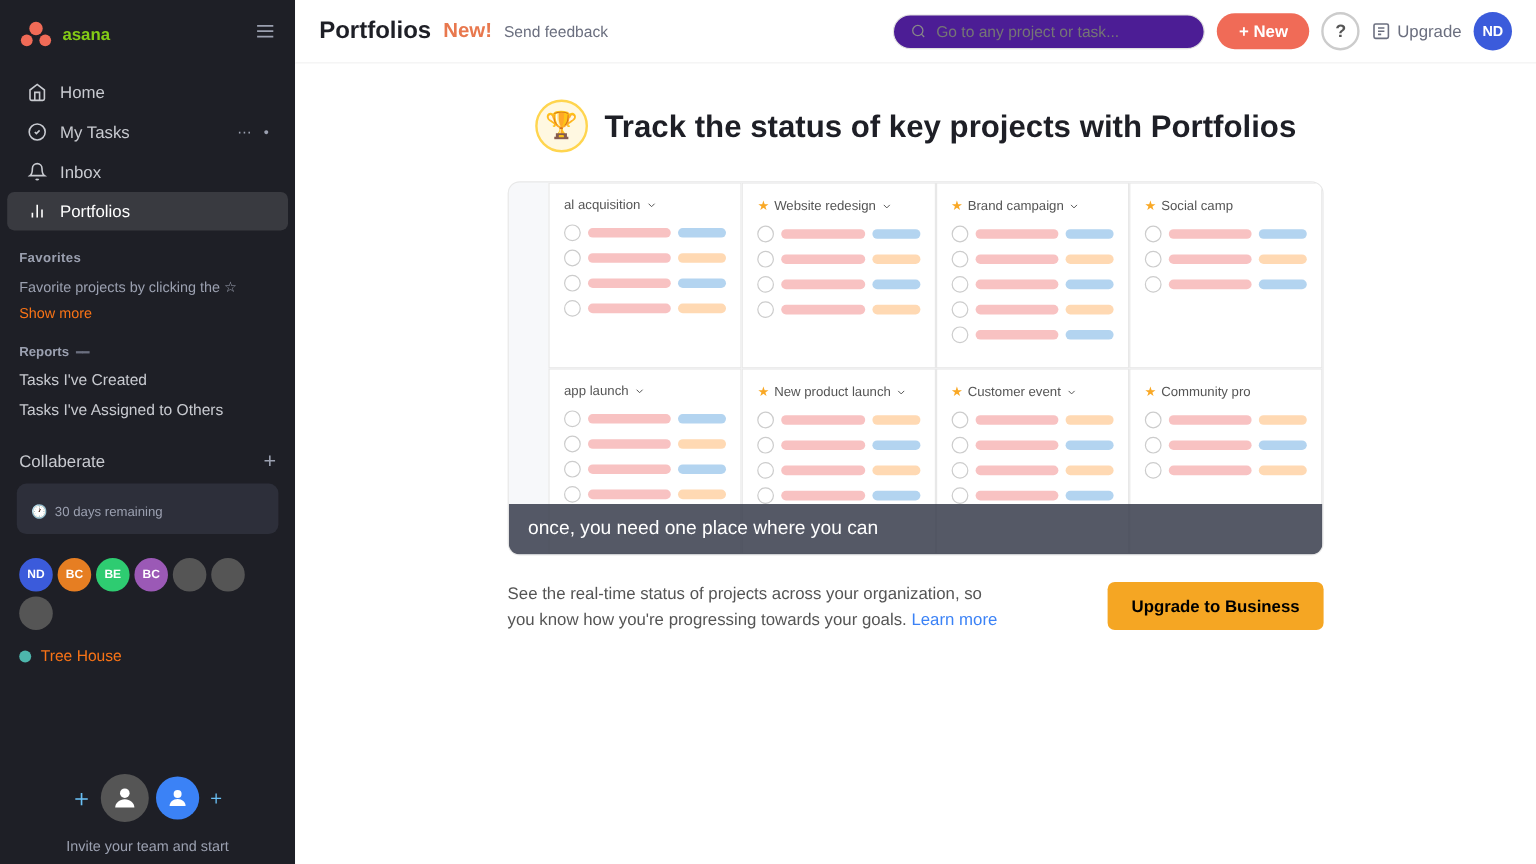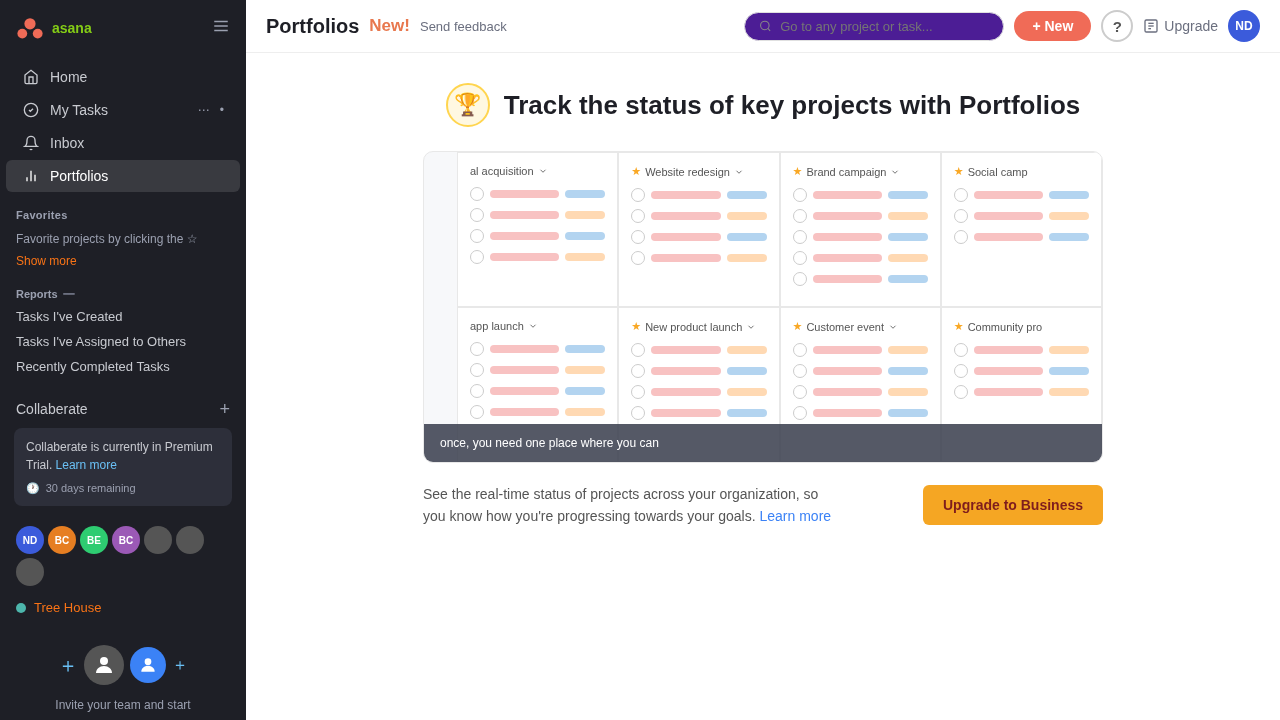--- a/index.html
+++ b/index.html
@@ -459,21 +459,21 @@
     .bar-orange { background: #ffd9b3; }
 
     .preview-overlay {
       position: absolute;
       bottom: 0;
       left: 0;
       right: 0;
       background: rgba(55,60,75,0.85);
       color: #fff;
       padding: 12px 16px;
-      font-size: 12px;
+      font-size: 16px;
     }
 
     .bottom-section {
       width: 100%;
       max-width: 680px;
       display: flex;
       align-items: center;
       justify-content: space-between;
       gap: 20px;
       margin-top: 20px;
@@ -486,21 +486,21 @@
       max-width: 420px;
     }
 
     .bottom-text .learn-more-link {
       color: #3b82f6;
       cursor: pointer;
     }
 
     .upgrade-to-business {
       background: #f5a623;
-      color: #7f1d1d;
+      color: #000000;
       border: none;
       border-radius: 6px;
       padding: 12px 20px;
       font-size: 14px;
       font-weight: 600;
       cursor: pointer;
       white-space: nowrap;
       flex-shrink: 0;
     }
 
@@ -581,34 +581,28 @@
   </div>
   <div class="show-more">Show more</div>
 
   <div class="reports-section">
     <div class="reports-title">
       <span>Reports</span>
       <span style="color:#6b6f7f; font-size:9px;">━━</span>
     </div>
     <div class="report-item">Tasks I've Created</div>
     <div class="report-item">Tasks I've Assigned to Others</div>
-    <div class="report-item">Recently Completed Tasks</div>
   </div>
 
   <div class="collaberate-section">
     <div class="collaberate-header">
       <span>Collaberate</span>
       <span style="font-size:18px; color:#9ba0b0;">+</span>
     </div>
     <div class="collaberate-banner">
-      <span>
-        <span>Collaberate is currently in Premium Trial.</span>
-        <span style="color:#fff; font-weight:600;"> </span>
-        <a class="learn-more">Learn more</a>
-      </span>
       <div class="trial-remaining">
         <span>🕐</span>
         <span>30 days remaining</span>
       </div>
     </div>
   </div>
 
   <div class="avatars-row">
     <div class="avatar" style="background:#3b5bdb;">ND</div>
     <div class="avatar" style="background:#e67e22;">BC</div>

